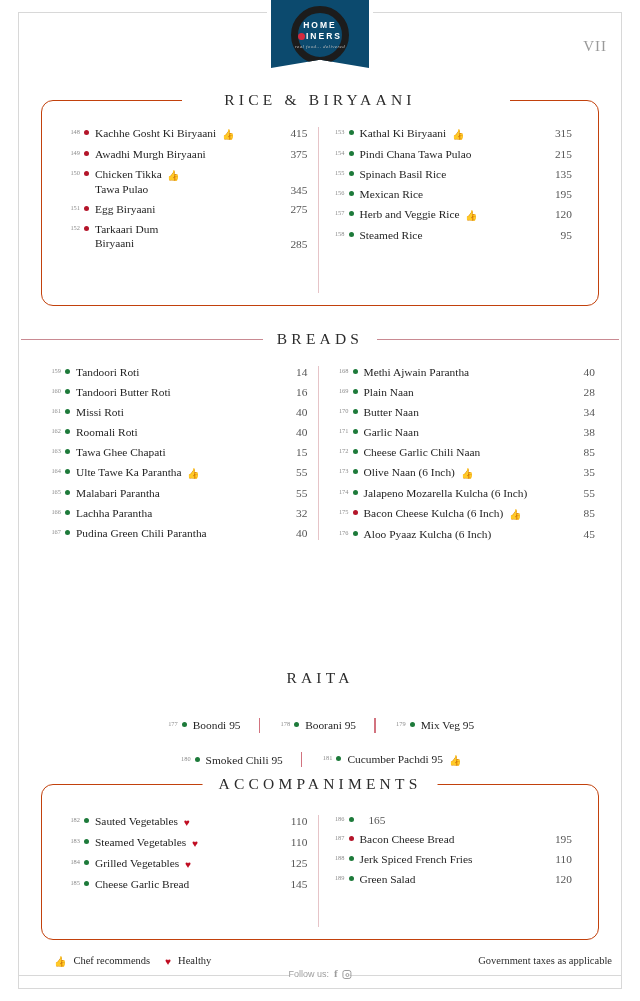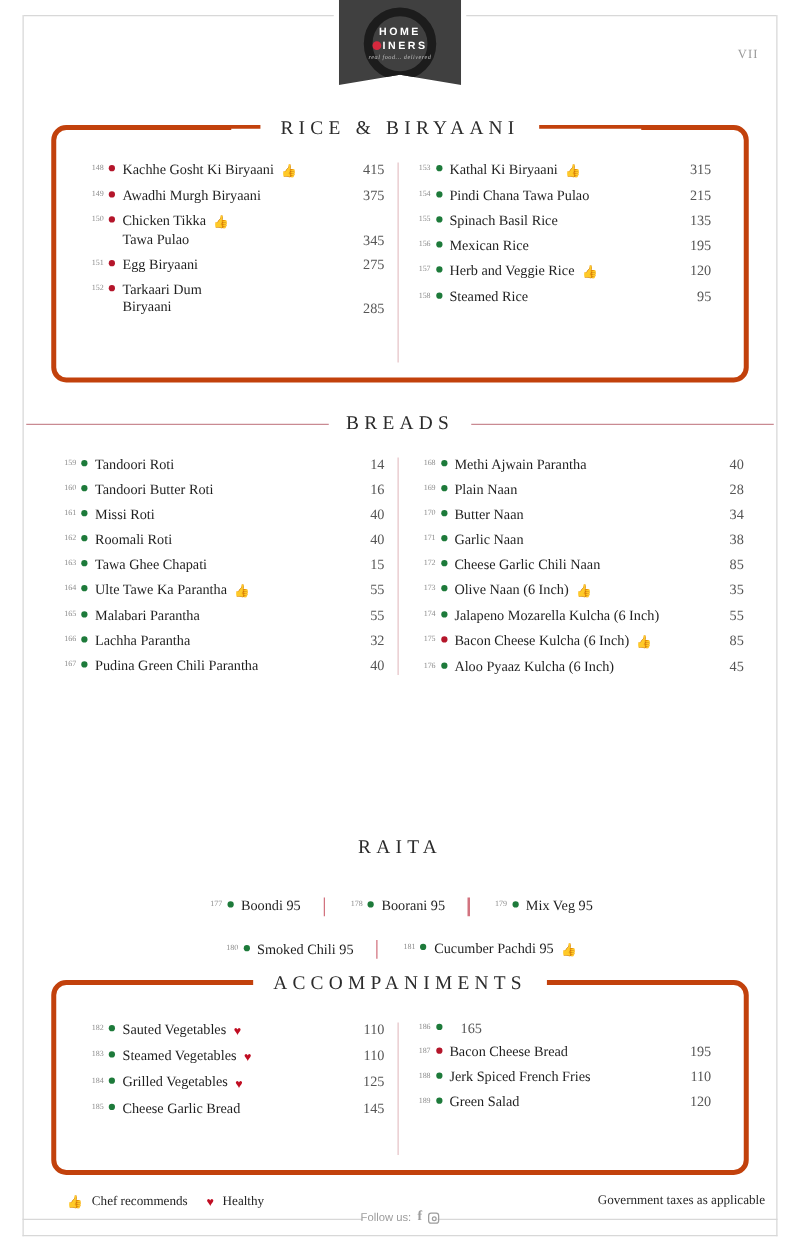--- a/index.html
+++ b/index.html
@@ -26,21 +26,21 @@
   }
   .page::before { left: 0; width: 248px; }
   .page::after  { right: 0; width: 248px; }
 
   
   .logo {
     position: absolute;
     left: 50%; top: -12px;
     transform: translateX(-50%);
     width: 98px; height: 68px;
-    background: #404040;
+    background: #0c4a6e;
     z-index: 5;
     clip-path: polygon(0 0,100% 0,100% 100%,50% 88%,0 100%);
     display: flex; flex-direction: column;
     align-items: center; justify-content: center;
   }
   .logo-ring {
     position: absolute;
     width: 58px; height: 58px;
     border-radius: 50%;
     border: 7px solid #1c1c1c;
@@ -65,42 +65,42 @@
   .logo-tag {
     position: relative; z-index: 2;
     font-size: 5px; color: #bdbdbd;
     letter-spacing: .4px; margin-top: 2px;
     font-style: italic;
   }
 
   .page-num {
     position: absolute;
     right: 14px; top: 26px;
-    font-size: 10px; color: #9a9a9a;
+    font-size: 15px; color: #9a9a9a;
     letter-spacing: 1px;
   }
 
   
   .sec-title {
     font-size: 15.5px;
     letter-spacing: 4.2px;
     color: #2b2b2b;
     text-align: center;
     white-space: nowrap;
   }
   .title-row {
     display: flex; align-items: center;
     gap: 14px;
   }
   .title-row .rule { flex: 1; height: 1px; background: #c98a92; }
 
   
   .framed {
     position: absolute;
-    border: 4px solid #c2410c;
+    border: 1px solid #c2410c;
     border-radius: 12px;
   }
   .framed .notch {
     position: absolute;
     top: -10px; left: 50%;
     transform: translateX(-50%);
     background: #fff;
     padding: 0 16px;
   }
   .framed .cutL, .framed .cutR {

